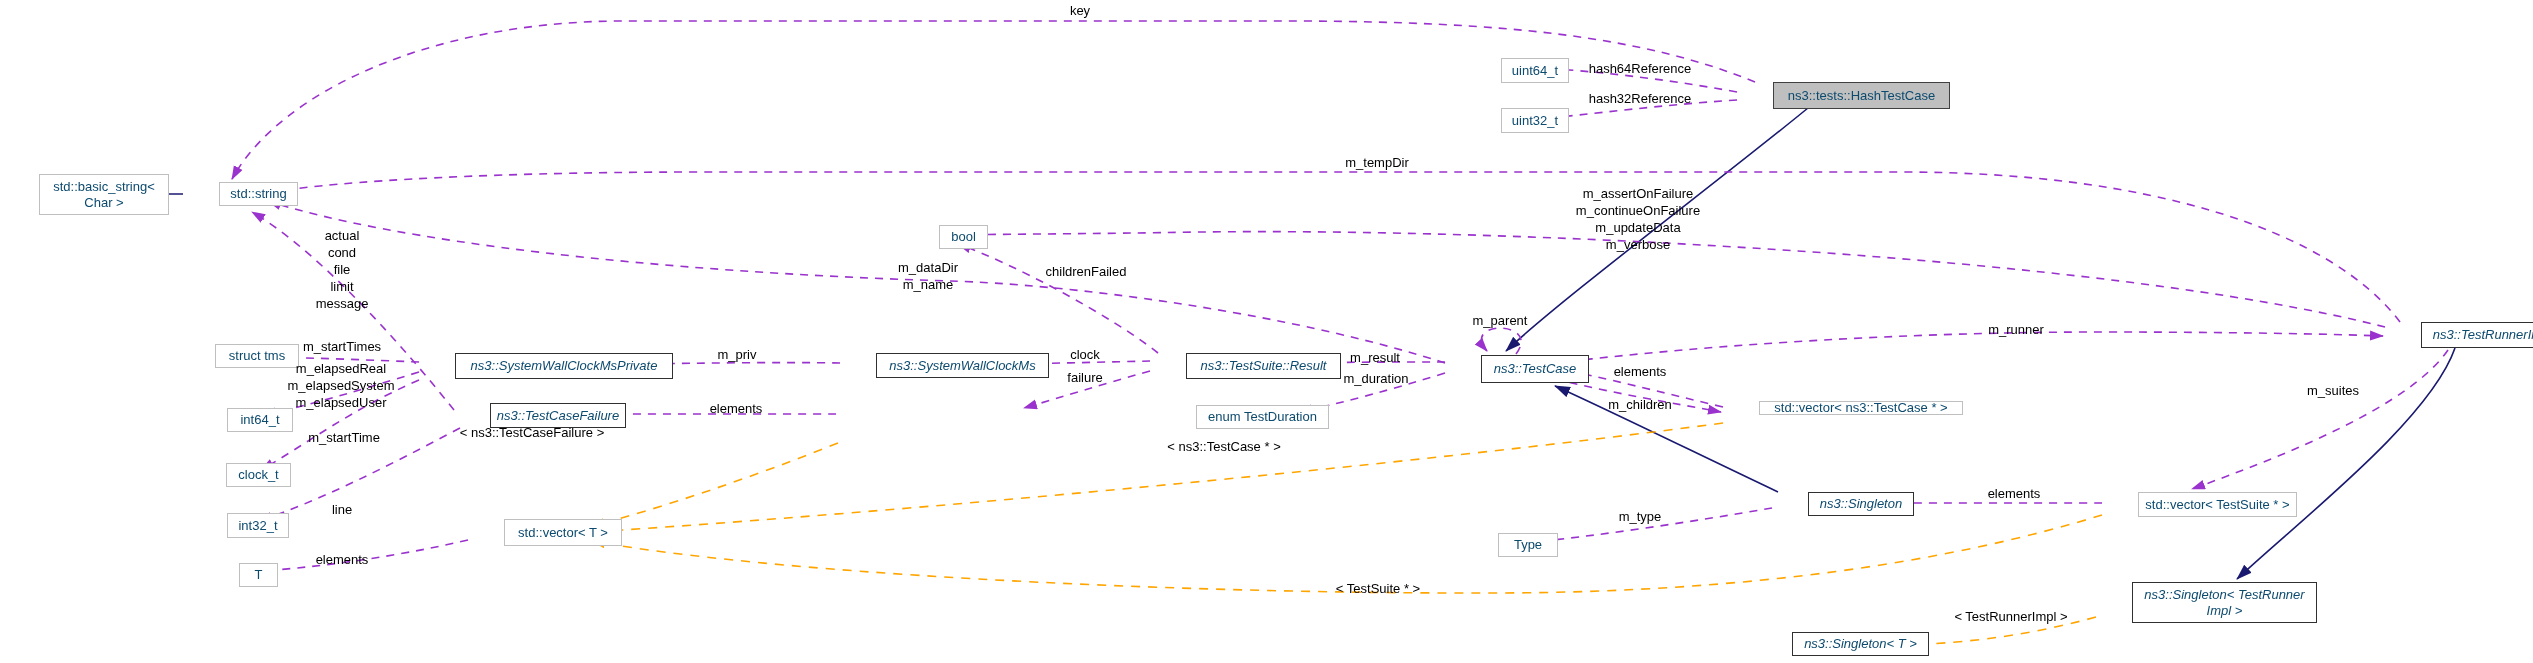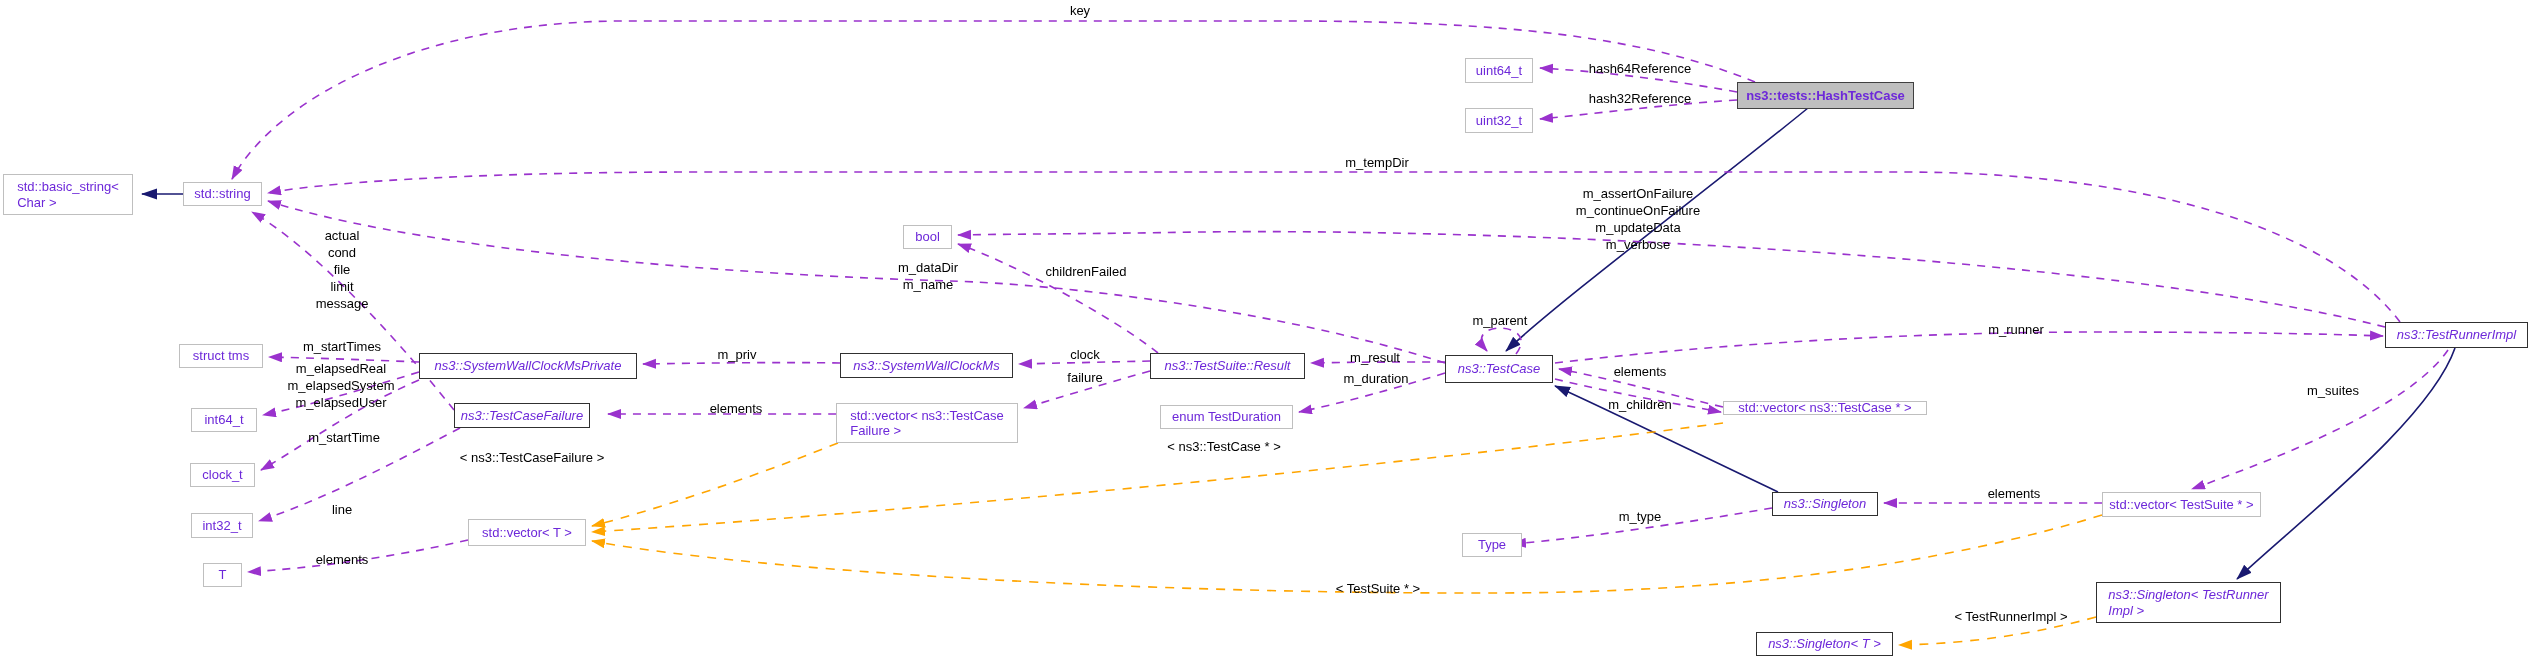--- a/index.html
+++ b/index.html
@@ -8,29 +8,30 @@
     width:2533px;height:663px;
     background:#ffffff;
     font-family:"Liberation Sans","DejaVu Sans",sans-serif;
     overflow:hidden;
   }
   .edges{position:absolute;left:0;top:0;width:2533px;height:663px;}
   .node{
     position:absolute;
     box-sizing:border-box;
     display:flex;align-items:center;justify-content:center;
-    text-align:left;
-    font-size:13px;line-height:1.18;color:#6d28d9;
+    text-align:center;
+    font-size:13px;line-height:1.18;color:#0c4a6e;
     background:#ffffff;
     border:1px solid #bfbfbf;
     white-space:pre-line;
     padding:1px 4px;
+    margin-left:36px;
   }
   .node.bold{border:1.5px solid #303030;font-style:italic;}
-  .node.gray{border:1.5px solid #404040;background:#bfbfbf;font-weight:bold;}
+  .node.gray{border:1.5px solid #404040;background:#bfbfbf;}
   .elabel{
     position:absolute;
     transform:translate(-50%,-50%);
     font-size:13px;line-height:1.3;color:#000000;
     text-align:center;white-space:pre-line;
     pointer-events:none;
   }
 </style>
 </head>
 <body>
@@ -99,22 +100,20 @@
   <div class="node" style="left:183px;top:182px;width:79px;height:24px">std::string</div>
   <div class="node" style="left:179px;top:344px;width:84px;height:24px">struct tms</div>
   <div class="node bold" style="left:419px;top:353px;width:218px;height:26px">ns3::SystemWallClockMsPrivate</div>
   <div class="node" style="left:191px;top:408px;width:66px;height:24px">int64_t</div>
   <div class="node bold" style="left:454px;top:403px;width:136px;height:25px">ns3::TestCaseFailure</div>
   <div class="node" style="left:190px;top:463px;width:65px;height:24px">clock_t</div>
   <div class="node" style="left:191px;top:513px;width:62px;height:25px">int32_t</div>
   <div class="node" style="left:203px;top:563px;width:39px;height:24px">T</div>
   <div class="node" style="left:468px;top:519px;width:118px;height:27px">std::vector&lt; T &gt;</div>
   <div class="node bold" style="left:840px;top:353px;width:173px;height:25px">ns3::SystemWallClockMs</div>
-  <div class="node" style="left:836px;top:403px;width:182px;height:40px">std::vector&lt; ns3::TestCase
-Failure &gt;</div>
   <div class="node" style="left:903px;top:225px;width:49px;height:24px">bool</div>
   <div class="node bold" style="left:1150px;top:353px;width:155px;height:26px">ns3::TestSuite::Result</div>
   <div class="node" style="left:1160px;top:405px;width:133px;height:24px">enum TestDuration</div>
   <div class="node bold" style="left:1445px;top:355px;width:108px;height:28px">ns3::TestCase</div>
   <div class="node" style="left:1465px;top:58px;width:68px;height:25px">uint64_t</div>
   <div class="node" style="left:1465px;top:108px;width:68px;height:25px">uint32_t</div>
   <div class="node gray" style="left:1737px;top:82px;width:177px;height:27px">ns3::tests::HashTestCase</div>
   <div class="node" style="left:1723px;top:401px;width:204px;height:14px">std::vector&lt; ns3::TestCase * &gt;</div>
   <div class="node bold" style="left:1772px;top:492px;width:106px;height:24px">ns3::Singleton</div>
   <div class="node" style="left:1462px;top:533px;width:60px;height:24px">Type</div>
@@ -133,21 +132,21 @@
 file
 limit
 message</div>
   <div class="elabel" style="left:342px;top:347px">m_startTimes</div>
   <div class="elabel" style="left:341px;top:386px">m_elapsedReal
 m_elapsedSystem
 m_elapsedUser</div>
   <div class="elabel" style="left:737px;top:355px">m_priv</div>
   <div class="elabel" style="left:344px;top:438px">m_startTime</div>
   <div class="elabel" style="left:736px;top:409px">elements</div>
-  <div class="elabel" style="left:532px;top:458px">&lt; ns3::TestCaseFailure &gt;</div>
+  <div class="elabel" style="left:532px;top:433px">&lt; ns3::TestCaseFailure &gt;</div>
   <div class="elabel" style="left:342px;top:510px">line</div>
   <div class="elabel" style="left:342px;top:560px">elements</div>
   <div class="elabel" style="left:928px;top:277px">m_dataDir
 m_name</div>
   <div class="elabel" style="left:1086px;top:272px">childrenFailed</div>
   <div class="elabel" style="left:1085px;top:355px">clock</div>
   <div class="elabel" style="left:1085px;top:378px">failure</div>
   <div class="elabel" style="left:1375px;top:358px">m_result</div>
   <div class="elabel" style="left:1376px;top:379px">m_duration</div>
   <div class="elabel" style="left:1500px;top:321px">m_parent</div>

